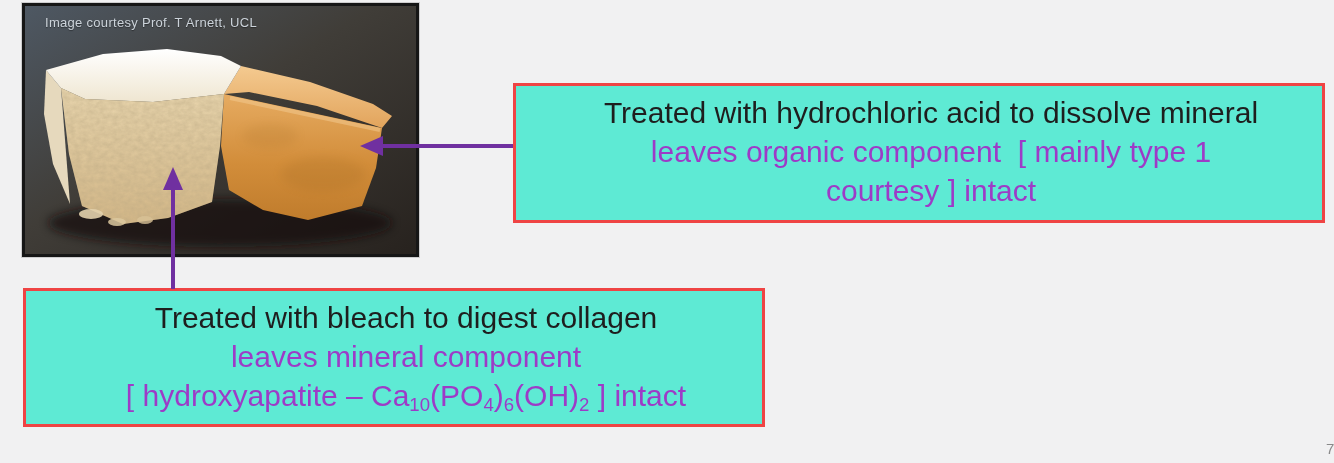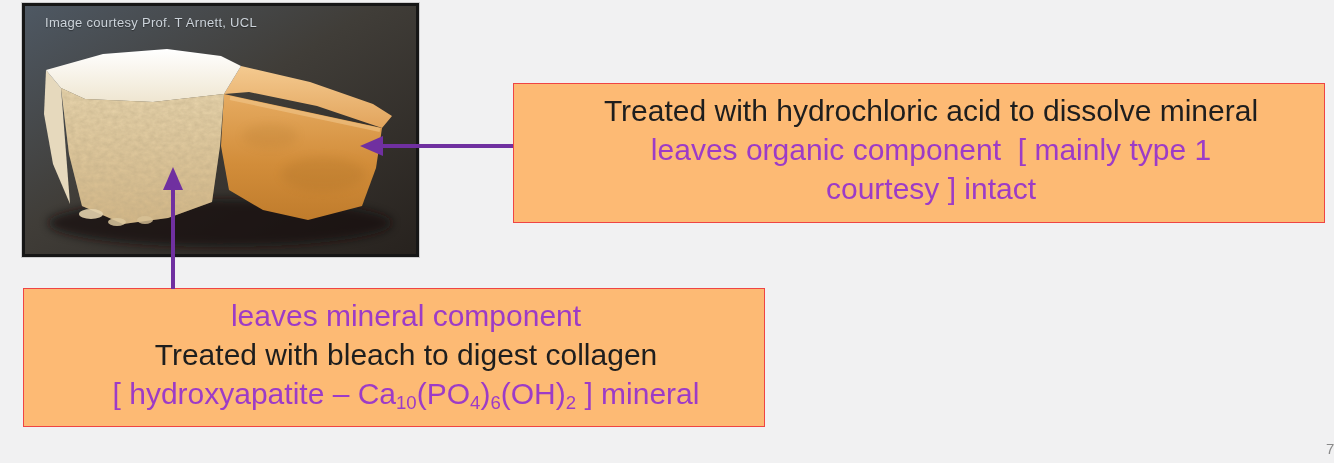--- a/index.html
+++ b/index.html
@@ -30,22 +30,22 @@
     font-size: 13px;
     letter-spacing: .3px;
     color: #ccd3da;
     text-shadow: 0 1px 1px rgba(0,0,0,.4);
     white-space: nowrap;
   }
 
   
   .callout {
     position: absolute;
-    border: 1px solid #ef4444;
-    background: #fdba74;
+    border: 3px solid #ef4444;
+    background: #5eead4;
     text-align: center;
     font-size: 30px;
     line-height: 39px;
     color: #1e1e1e;
     padding-left: 24px;
   }
   .callout .line { white-space: pre-wrap; }
   .callout .purple {
     color: #9d3bc7;
   }
@@ -146,23 +146,23 @@
     <figcaption class="photo-caption">Image courtesy Prof. T Arnett, UCL</figcaption>
   </figure>
 
   <div class="callout callout-acid">
     <div class="line black">Treated with hydrochloric acid to dissolve mineral</div>
     <div class="line purple">leaves organic component  [ mainly type 1</div>
     <div class="line purple">courtesy ] intact</div>
   </div>
 
   <div class="callout callout-bleach">
+    <div class="line black">Treated with bleach to digest collagen</div>
     <div class="line purple">leaves mineral component</div>
-    <div class="line black">Treated with bleach to digest collagen</div>
-    <div class="line purple"><span>[ hydroxyapatite – Ca</span><sub>10</sub><span>(PO</span><sub>4</sub><span>)</span><sub>6</sub><span>(OH)</span><sub>2</sub><span> ] mineral</span></div>
+    <div class="line purple"><span>[ hydroxyapatite – Ca</span><sub>10</sub><span>(PO</span><sub>4</sub><span>)</span><sub>6</sub><span>(OH)</span><sub>2</sub><span> ] intact</span></div>
   </div>
 
   <svg class="connectors" viewBox="0 0 1334 463" aria-hidden="true">
     <g>
       <line x1="513" y1="146" x2="380" y2="146" stroke="#7030A0" stroke-width="4"></line>
       <polygon points="360,146 383,136 383,156" fill="#7030A0"></polygon>
     </g>
     <g>
       <line x1="173" y1="289" x2="173" y2="187" stroke="#7030A0" stroke-width="4"></line>
       <polygon points="173,167 163,190 183,190" fill="#7030A0"></polygon>

